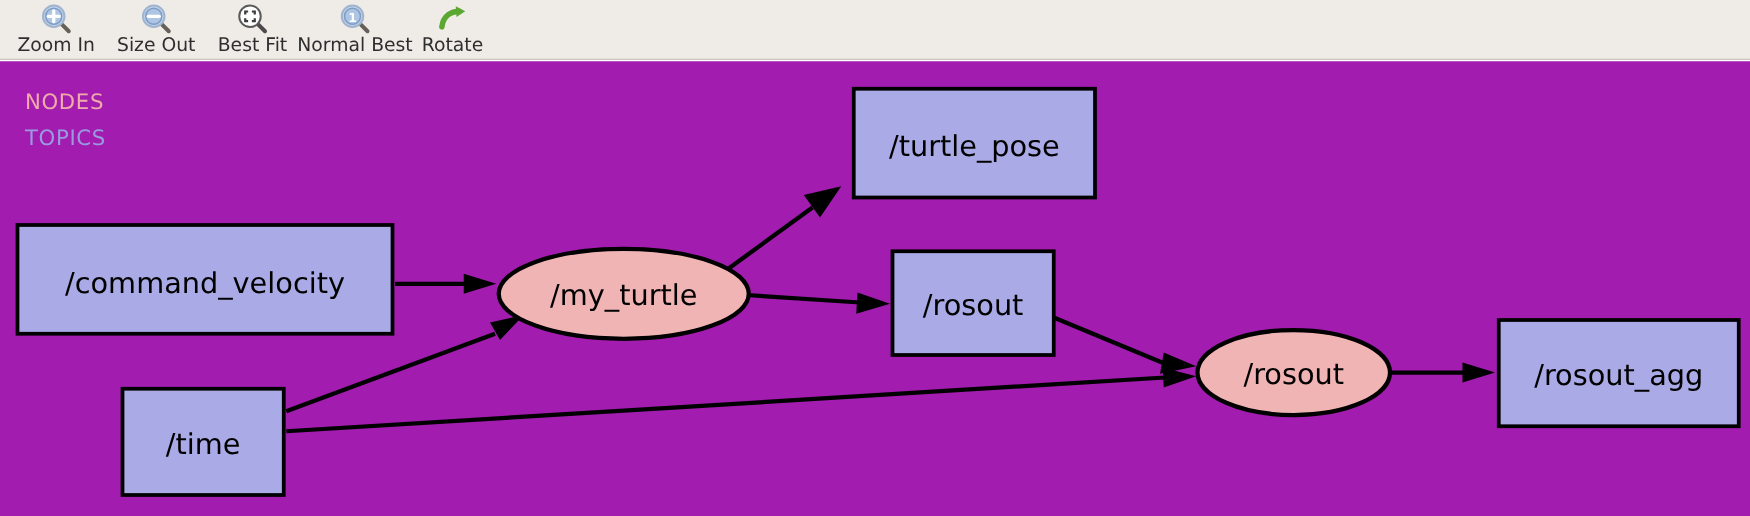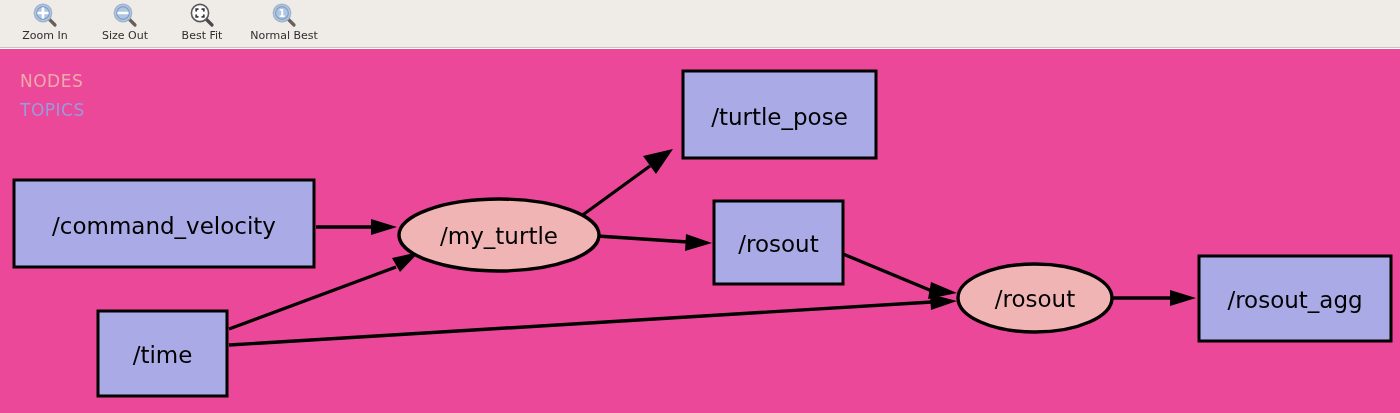--- a/index.html
+++ b/index.html
@@ -42,41 +42,41 @@
     background: transparent;
     border: none;
     font-family: "DejaVu Sans", sans-serif;
   }
   .tool-btn .tool-icon {
     width: 26px;
     height: 26px;
     display: block;
   }
   .tool-btn .tool-label {
-    font-size: 11px;
+    font-size: 15px;
     color: #2e2e2e;
     line-height: 14px;
     white-space: nowrap;
     margin-top: 1px;
     letter-spacing: 0px;
   }
   
   .tool-btn.w-zoomin     { width: 78px; }
   .tool-btn.w-zoomout    { width: 82px; }
   .tool-btn.w-bestfit    { width: 72px; }
   .tool-btn.w-normalsize { width: 92px; }
   .tool-btn.w-rotate     { width: 64px; }
 
   
   #canvas {
     position: absolute;
     left: 0; top: 49px;
     width: 1400px;
     height: 364px;
-    background: #ec4899;
+    background: #a21caf;
     overflow: hidden;
   }
   #graph-svg {
     position: absolute;
     left: 0; top: 0;
   }
 
   
   .legend-text {
     font-family: "DejaVu Sans", sans-serif;
@@ -136,20 +136,29 @@
       <svg width="26" height="26" viewBox="0 0 26 26">
         <line x1="16.5" y1="16.5" x2="23" y2="23" stroke="#666059" stroke-width="3.2" stroke-linecap="round"></line>
         <circle cx="11" cy="11" r="8.6" fill="#c3d4ea" stroke="#9fb4cf" stroke-width="1.6"></circle>
         <circle cx="11" cy="11" r="6.4" fill="#aec6e4" stroke="#7f9cc4" stroke-width="1.2"></circle>
         <text x="11" y="15.4" text-anchor="middle" font-family="DejaVu Sans, sans-serif" font-size="10" font-weight="bold" fill="#ffffff">1</text>
       </svg>
     </span>
     <span class="tool-label">Normal Best</span>
   </div>
 
+  <div class="tool-btn w-rotate">
+    <span class="tool-icon">
+      <svg width="26" height="26" viewBox="0 0 26 26">
+        <path d="M4.5 19.5 C5.5 10.5 12.5 6.5 18.5 7.2" stroke="#5aa832" stroke-width="4.4" fill="none" stroke-linecap="round"></path>
+        <path d="M23.2 7.0 L15.6 3.0 L16.2 11.6 Z" fill="#5aa832"></path>
+      </svg>
+    </span>
+    <span class="tool-label">Rotate</span>
+  </div>
 
 </div>
 
 <div id="canvas">
   <svg id="graph-svg" width="1400" height="364" viewBox="0 0 1400 364">
 
     <text class="legend-text" x="20" y="38" fill="#f0aaaa">NODES</text>
     <text class="legend-text" x="20" y="67" fill="#9a9ae0">TOPICS</text>
 
     <g stroke="#000000" stroke-width="3.4" fill="none">

